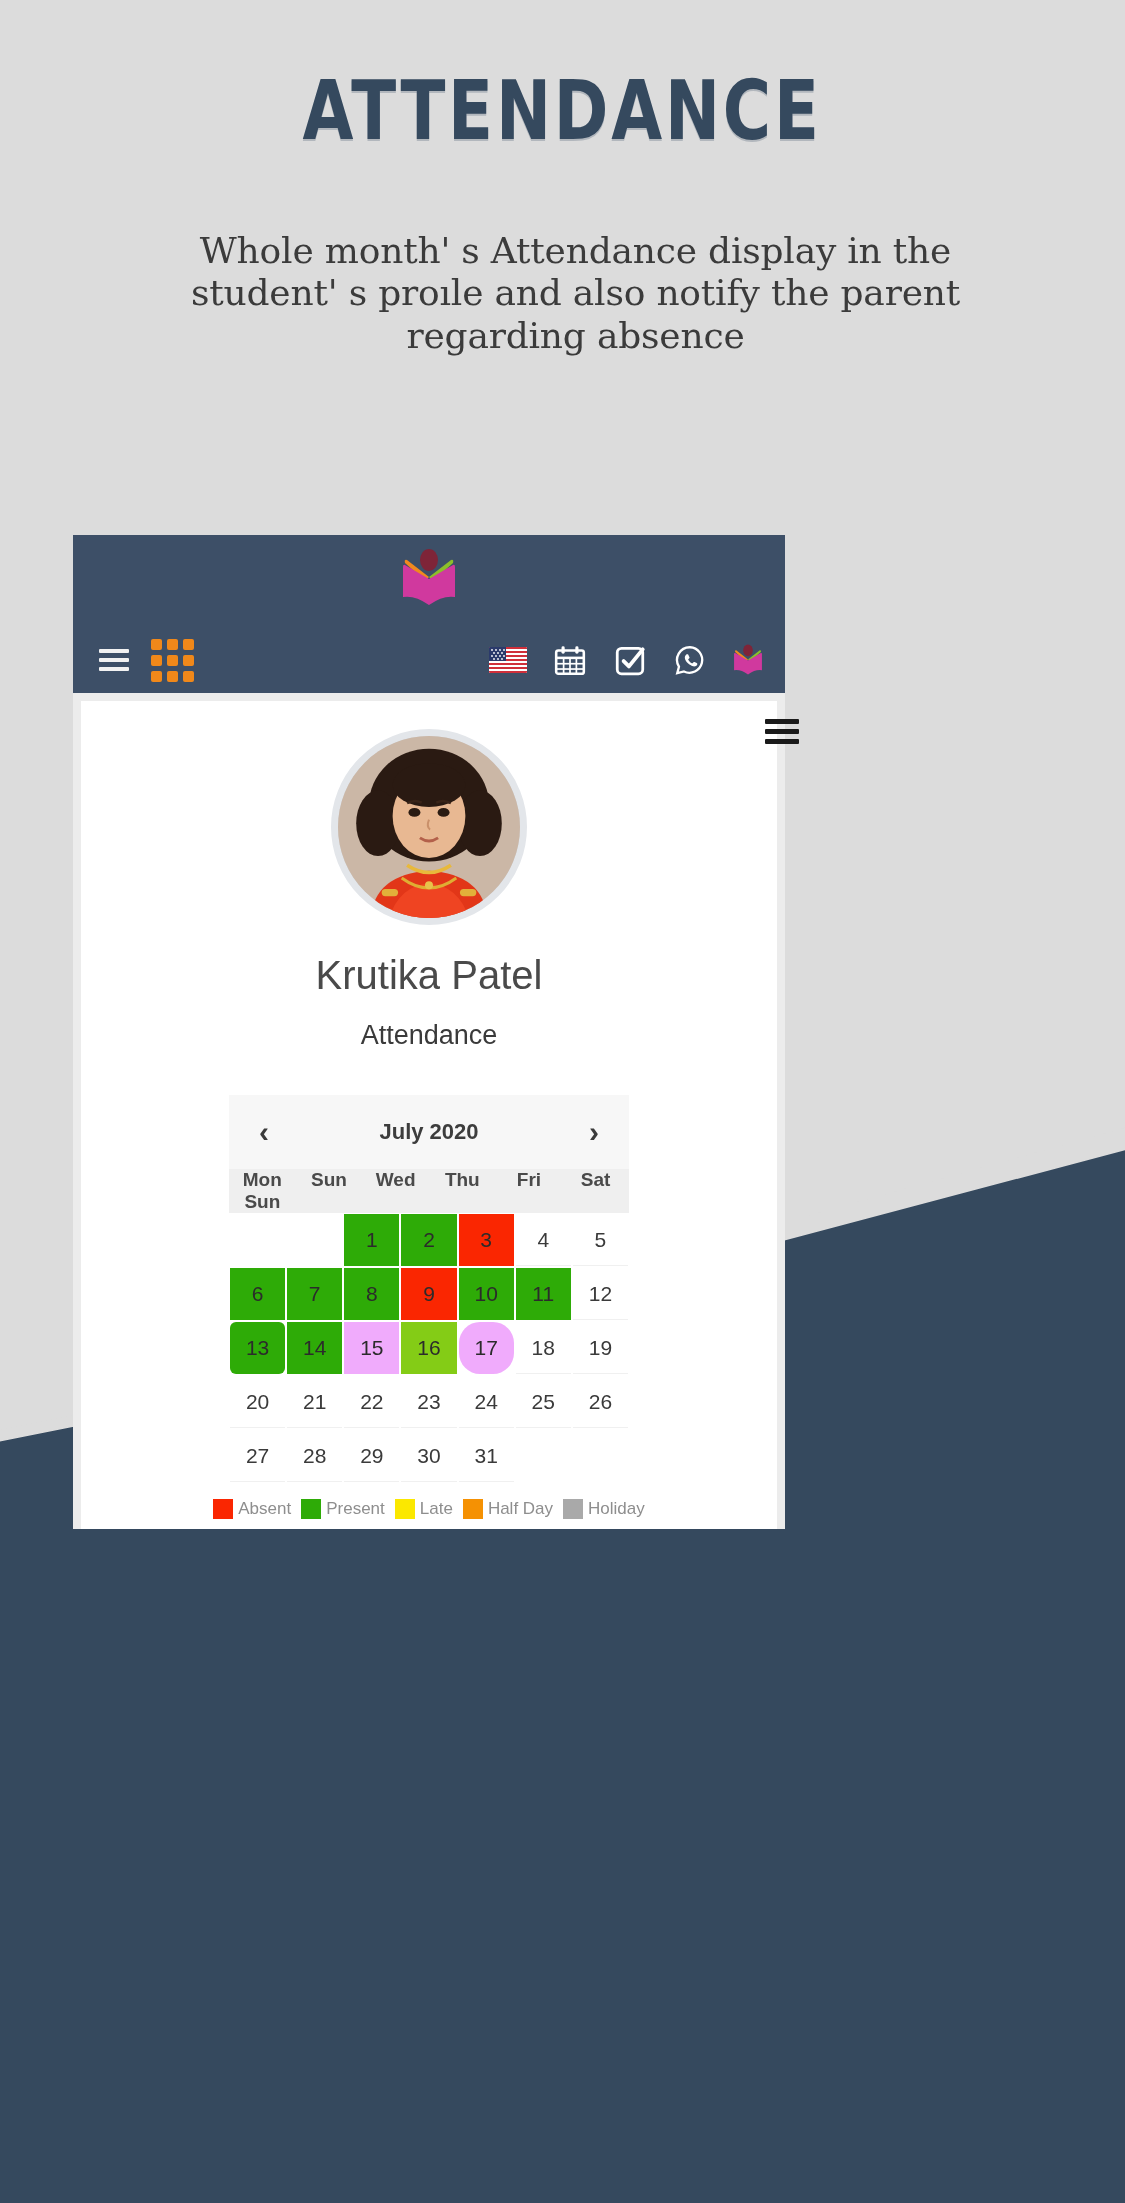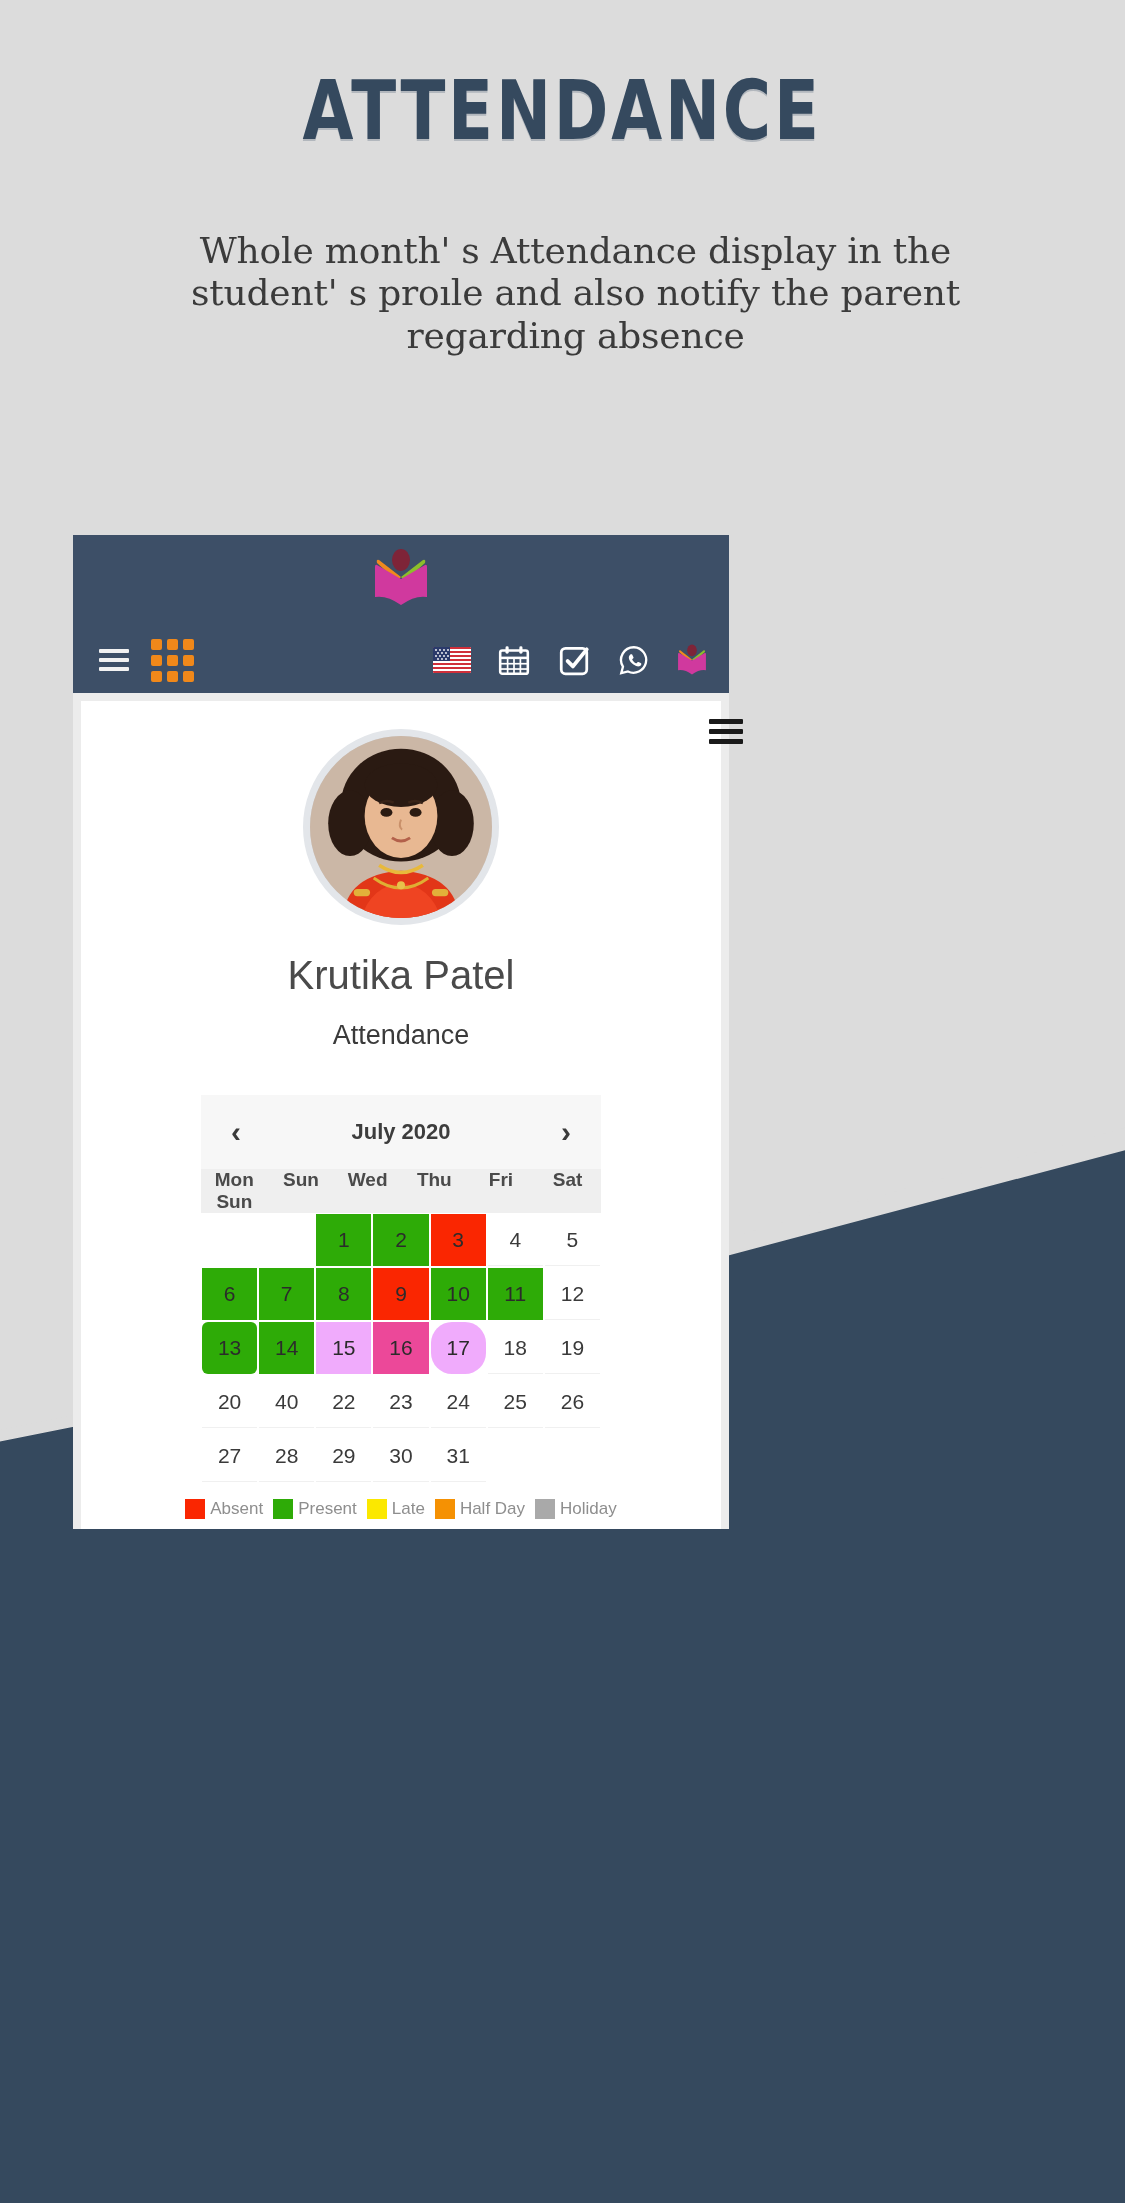--- a/index.html
+++ b/index.html
@@ -59,21 +59,21 @@
     letter-spacing: -0.2px;
     padding: 0 150px;
     margin-left: 26px;
   }
 
   
   .app-wrap {
     position: absolute;
     left: 73px;
     top: 535px;
-    width: 656px;
+    width: 712px;
     z-index: 6;
   }
 
   .app-header {
     background: #3d4f67;
     height: 158px;
     position: relative;
   }
   .logo-top {
     position: absolute;
@@ -420,26 +420,26 @@
             <div class="cal-cell filled" style="background: rgb(46, 171, 7);">6</div>
             <div class="cal-cell filled" style="background: rgb(46, 171, 7);">7</div>
             <div class="cal-cell filled" style="background: rgb(46, 171, 7);">8</div>
             <div class="cal-cell filled" style="background: rgb(250, 38, 1);">9</div>
             <div class="cal-cell filled" style="background: rgb(46, 171, 7);">10</div>
             <div class="cal-cell filled" style="background: rgb(46, 171, 7);">11</div>
             <div class="cal-cell">12</div>
             <div class="cal-cell filled" style="background: rgb(46, 171, 7); border-radius: 6px;">13</div>
             <div class="cal-cell filled" style="background: rgb(46, 171, 7);">14</div>
             <div class="cal-cell filled" style="background: #f0abfc;">15</div>
-            <div class="cal-cell filled" style="background: #ec4899;">16</div>
+            <div class="cal-cell filled" style="background: #84cc16;">16</div>
             <div class="cal-cell filled" style="background: #f0abfc; border-radius: 21px;">17</div>
             <div class="cal-cell">18</div>
             <div class="cal-cell">19</div>
             <div class="cal-cell">20</div>
-            <div class="cal-cell">40</div>
+            <div class="cal-cell">21</div>
             <div class="cal-cell">22</div>
             <div class="cal-cell">23</div>
             <div class="cal-cell">24</div>
             <div class="cal-cell">25</div>
             <div class="cal-cell">26</div>
             <div class="cal-cell">27</div>
             <div class="cal-cell">28</div>
             <div class="cal-cell">29</div>
             <div class="cal-cell">30</div>
             <div class="cal-cell">31</div>

